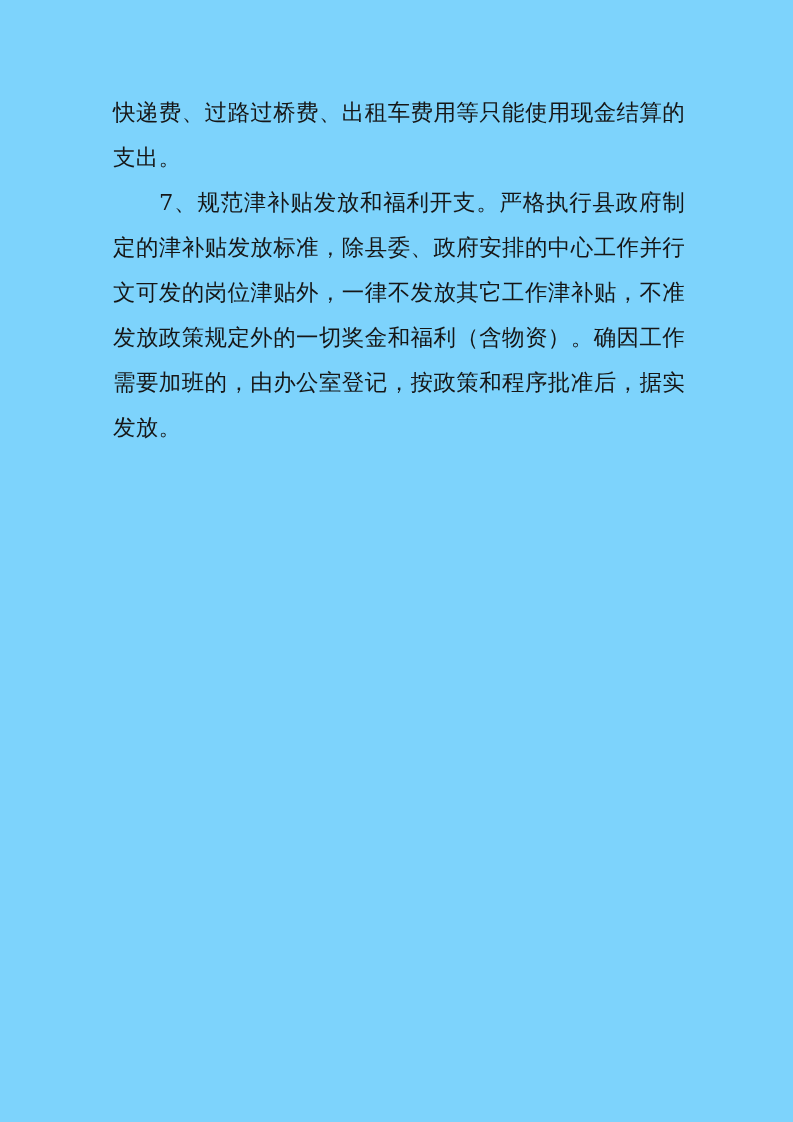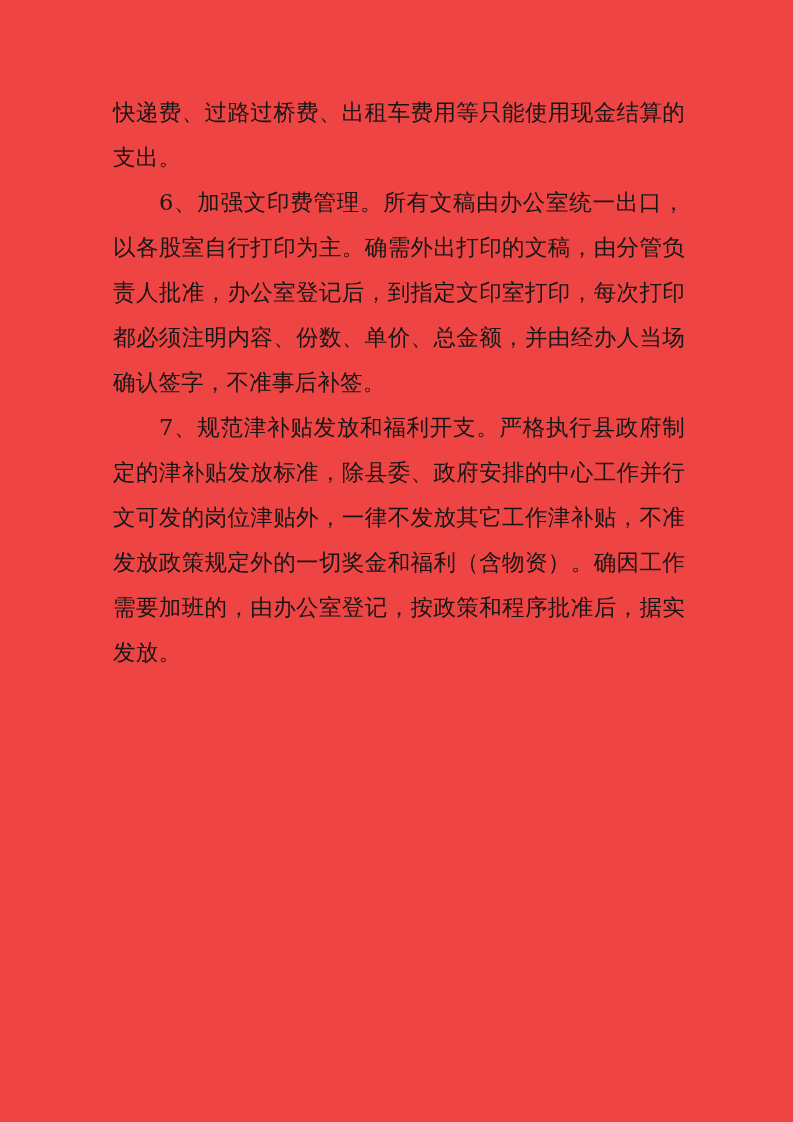--- a/index.html
+++ b/index.html
@@ -14,21 +14,21 @@
     color: #1a1a1a;
     position: relative;
     overflow: hidden;
   }
   .page {
     position: absolute;
     left: 0;
     top: 0;
     width: 793px;
     height: 1122px;
-    background: #ef4444;
+    background: #7dd3fc;
   }
   .content {
     position: absolute;
     left: 113px;
     top: 90px;
     width: 572px;
   }
   .para {
     font-size: 22.5px;
     line-height: 45px;
@@ -46,17 +46,16 @@
   .para + .para {
     margin-top: 0;
   }
 </style>
 </head>
 <body>
 
 <div class="page">
   <div class="content">
     <p class="para">快递费、过路过桥费、出租车费用等只能使用现金结算的支出。</p>
-    <p class="para indent">6、加强文印费管理。所有文稿由办公室统一出口，以各股室自行打印为主。确需外出打印的文稿，由分管负责人批准，办公室登记后，到指定文印室打印，每次打印都必须注明内容、份数、单价、总金额，并由经办人当场确认签字，不准事后补签。</p>
     <p class="para indent">7、规范津补贴发放和福利开支。严格执行县政府制定的津补贴发放标准，除县委、政府安排的中心工作并行文可发的岗位津贴外，一律不发放其它工作津补贴，不准发放政策规定外的一切奖金和福利（含物资）。确因工作需要加班的，由办公室登记，按政策和程序批准后，据实发放。</p>
 
   </div>
 </div>
 
 </body></html>

